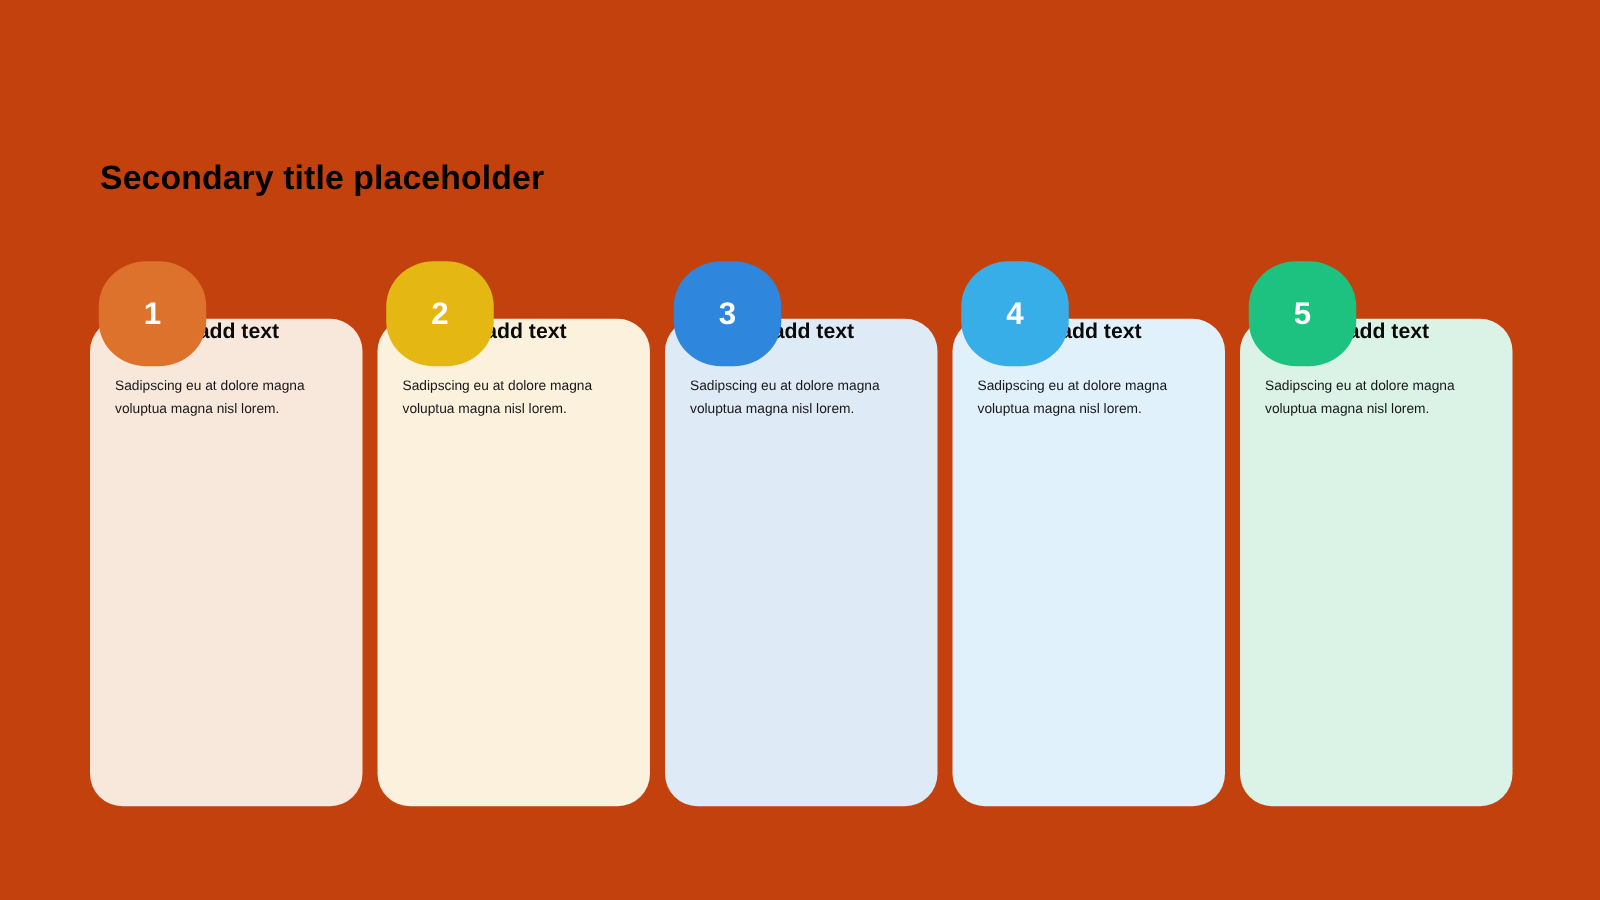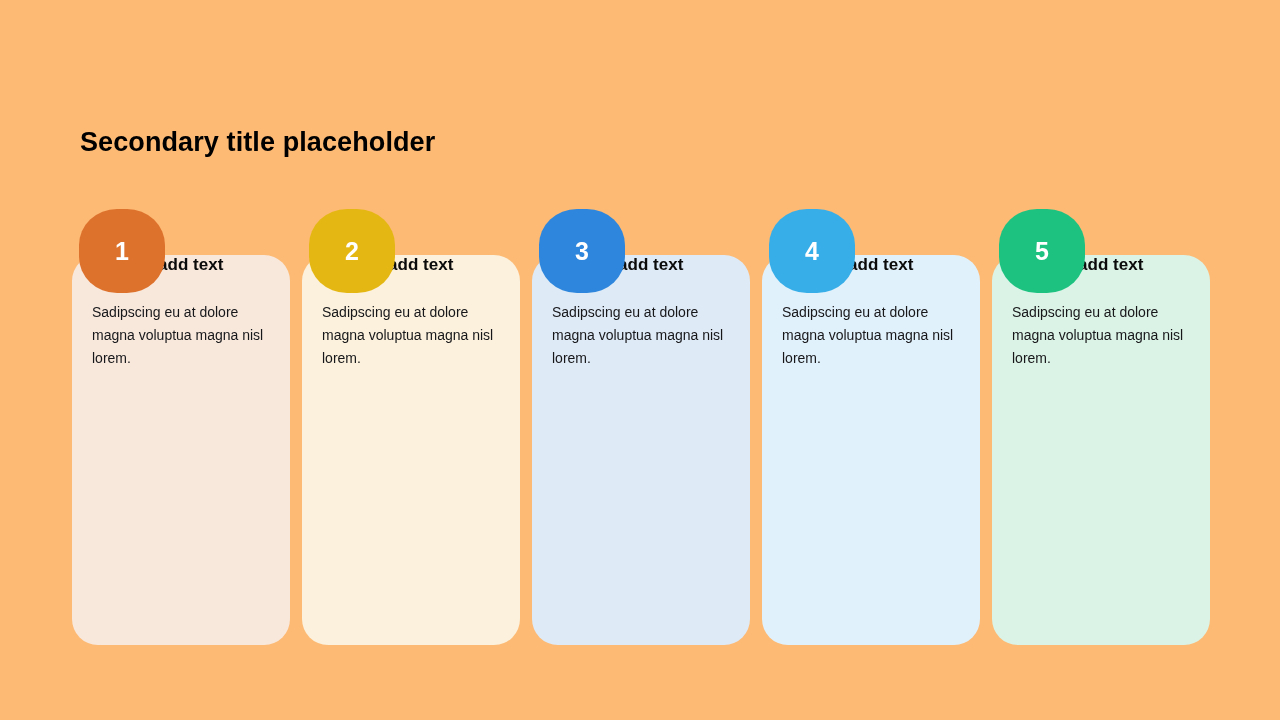--- a/index.html
+++ b/index.html
@@ -92,31 +92,31 @@
   .card-heading {
     font-size: 17px;
     font-weight: bold;
     color: #0b0b0b;
     line-height: 1.2;
     margin: 0 0 26px 0;
     white-space: nowrap;
   }
 
   .card-text {
-    font-size: 14px;
+    font-size: 11px;
     color: #17171a;
     line-height: 1.62;
     margin: 0;
     max-width: 172px;
   }
 </style>
 </head>
 <body style="background: rgb(255, 255, 255);">
 
-<div class="slide" style="background: #fdba74;">
+<div class="slide" style="background: #c2410c;">
 
   <div class="slide-title" style="color: rgb(0, 0, 0);">Secondary title placeholder</div>
 
   <div class="cards-row">
 
     <div class="card-wrap c0">
       <div class="card-body" style="background: rgb(248, 232, 220);"></div>
       <div class="card-badge" style="background: rgb(221, 114, 45); color: rgb(255, 255, 255);">
         <span>1</span>
       </div>

